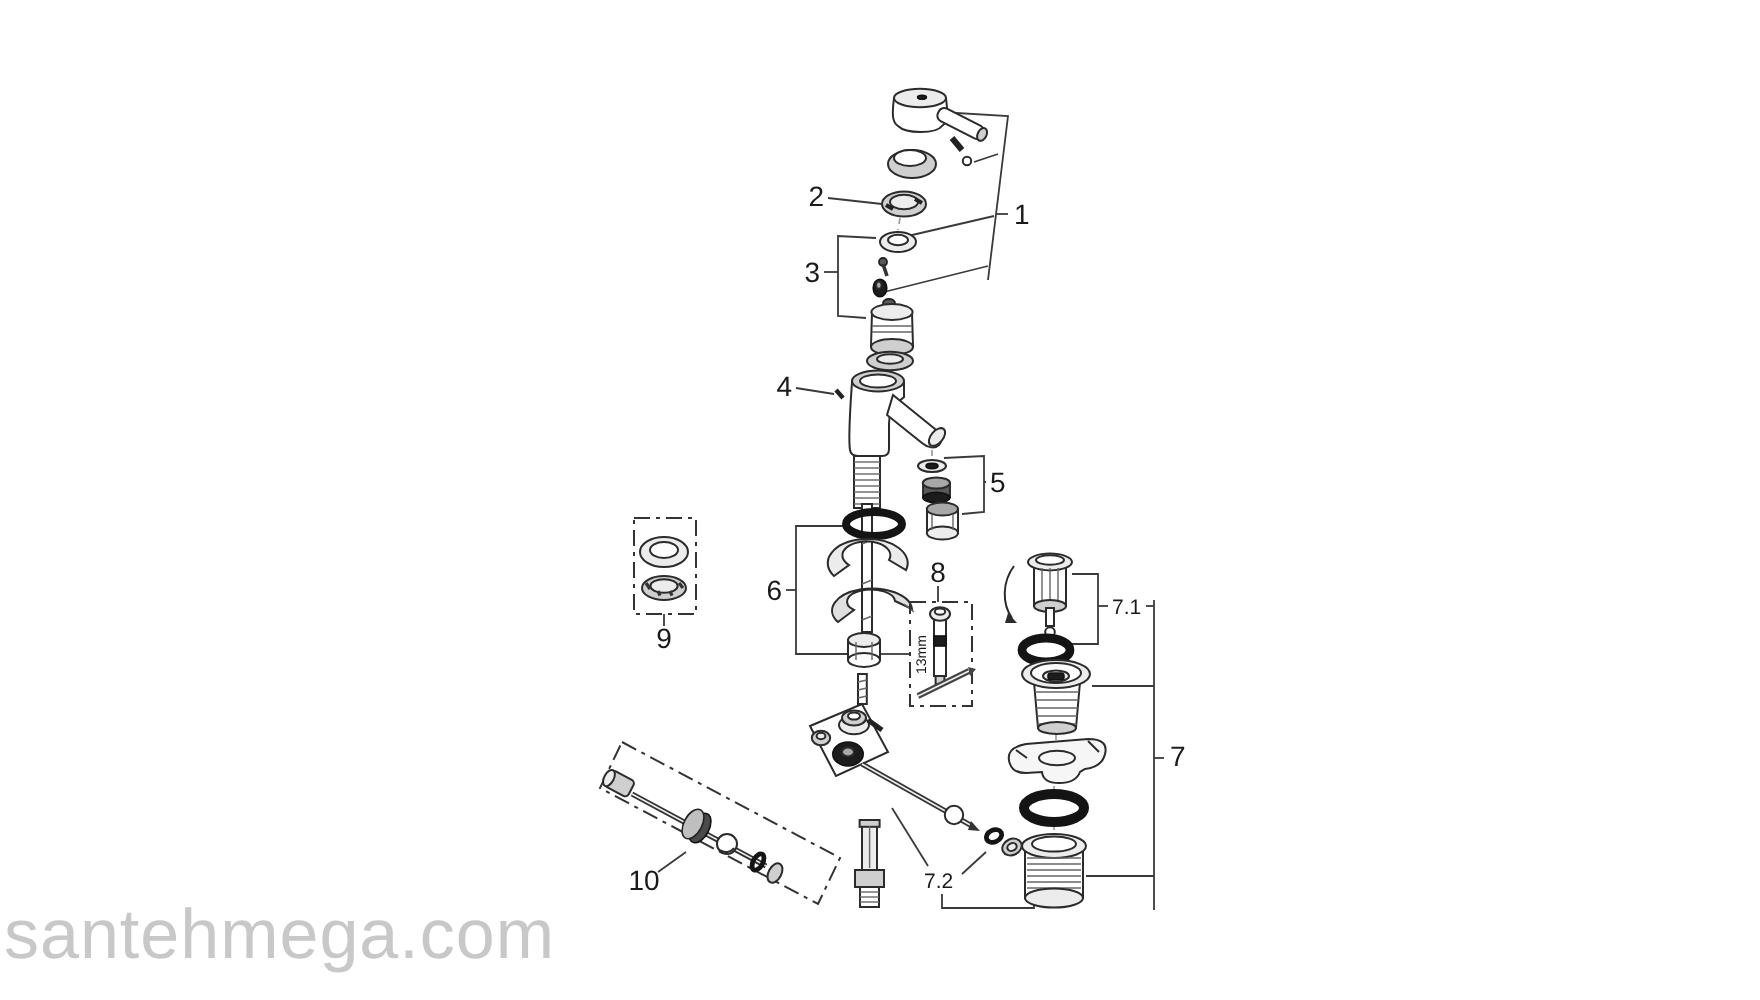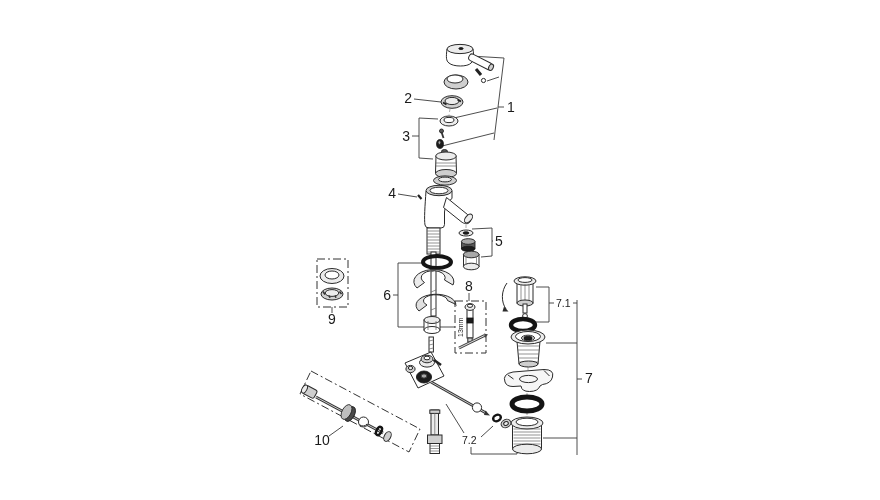--- a/index.html
+++ b/index.html
@@ -351,14 +351,15 @@
     <text class="lbl" x="585" y="383" text-anchor="start">7</text>
     <text class="lblsm" x="556" y="307" text-anchor="start">7.1</text>
     <text class="lblsm" x="462" y="444" text-anchor="start">7.2</text>
     <text class="lbl" x="469" y="291" text-anchor="middle">8</text>
     <text class="lbl" x="332" y="324" text-anchor="middle">9</text>
     <text class="lbl" x="322" y="445" text-anchor="middle">10</text>
     <text class="tool" x="463" y="337" text-anchor="start" transform="rotate(-90 463 337)">13mm</text>
   </g>
 </svg>
 
+<div class="wm">santehmega.com</div>
 
 </div>
 
 </body></html>

